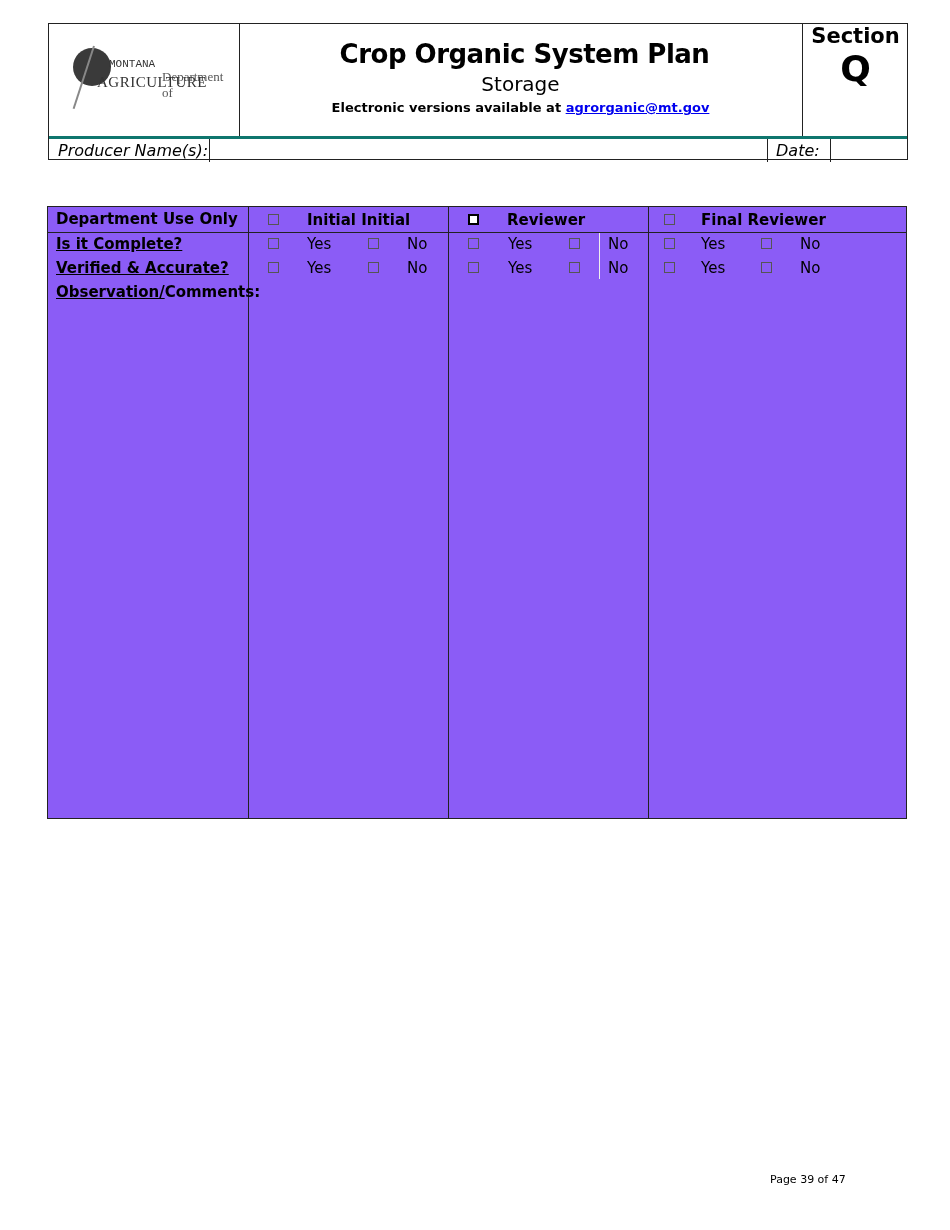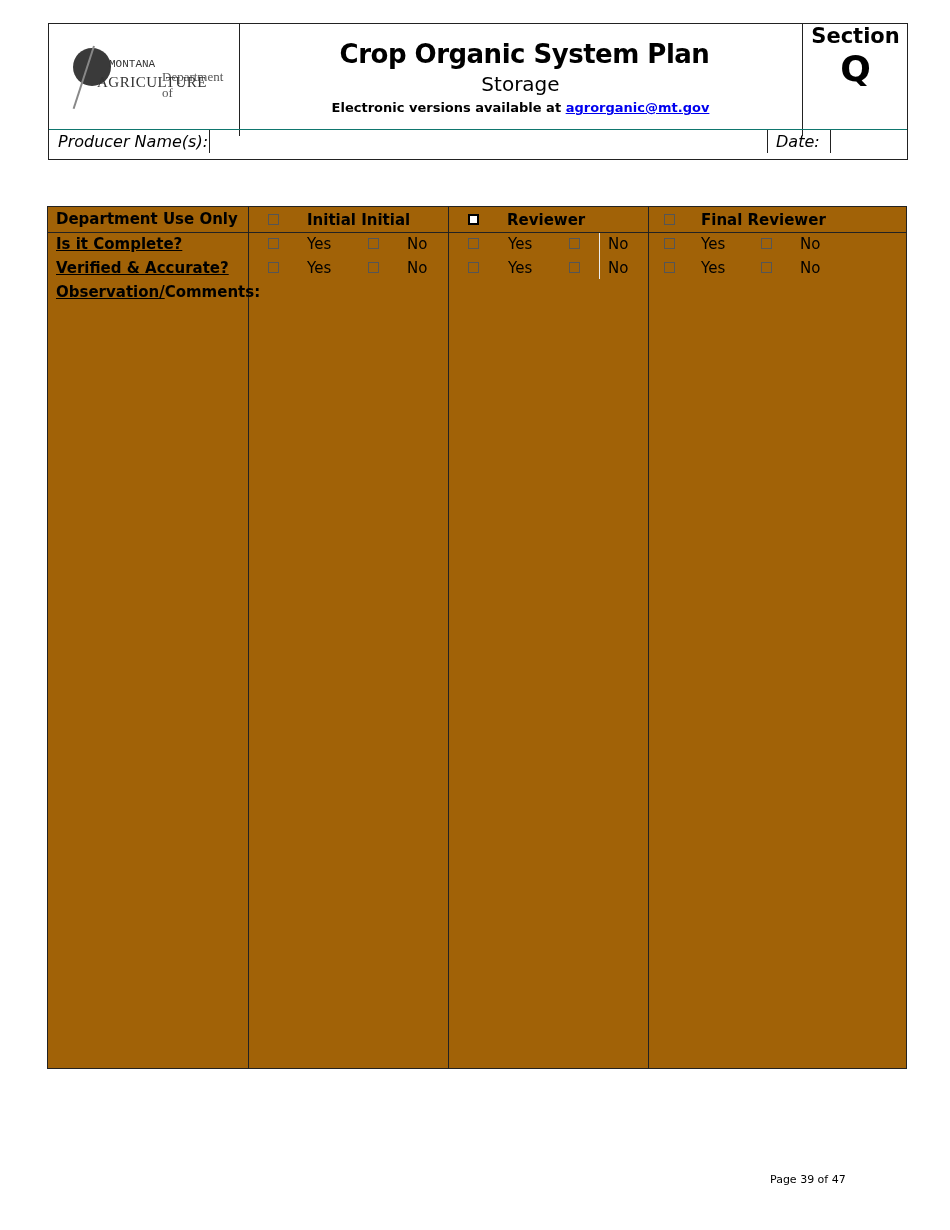--- a/index.html
+++ b/index.html
@@ -1,35 +1,35 @@
 <!DOCTYPE html>
 <html><head>
 <meta charset="utf-8">
 <style>
   html, body { margin:0; padding:0; background:#ffffff; }
   body { width:950px; height:1230px; position:relative; font-family:"Liberation Sans", sans-serif; color:#000; overflow:hidden; }
   .hdr { position:absolute; left:48px; top:23px; width:860px; height:137px; border:1px solid #222; box-sizing:border-box; }
   .hdr .logo-cell { position:absolute; left:0; top:0; width:190px; height:112px; border-right:1px solid #222; }
   .hdr .title-cell { position:absolute; left:190px; top:0; width:563px; height:112px; text-align:center; }
   .hdr .section-cell { position:absolute; left:753px; top:0; width:105px; height:112px; border-left:1px solid #222; text-align:center; }
-  .hdr .row2 { position:absolute; left:0; top:105px; width:858px; height:23px; border-top:1px solid #0f766e; }
+  .hdr .row2 { position:absolute; left:0; top:112px; width:858px; height:23px; border-top:3px solid #0f766e; }
   .title { font-family:"DejaVu Sans", sans-serif; font-weight:bold; font-size:26px; margin-top:15px; letter-spacing:-0.5px;padding-left:8px; }
   .subtitle { font-family:"DejaVu Sans", sans-serif; font-size:20px; margin-top:3px; }
   .evers { font-family:"DejaVu Sans", sans-serif; font-weight:bold; font-size:13px; margin-top:4px; }
   .evers a { color:#0000ee; text-decoration:underline; }
   .sec-label { font-family:"DejaVu Sans", sans-serif; font-weight:bold; font-size:21px; }
   .sec-letter { font-family:"DejaVu Sans", sans-serif; font-weight:bold; font-size:36px; margin-top:0px; }
   .row2 .cell { position:absolute; top:0; height:23px; box-sizing:border-box; font-family:"DejaVu Sans", sans-serif; font-style:italic; font-size:16px; line-height:23px; }
   .logo { position:absolute; left:22px; top:20px; width:150px; height:75px; }
   .logo .circle { position:absolute; left:2px; top:4px; width:38px; height:38px; border-radius:50%; background:#3a3a3a; }
   .logo .stalk { position:absolute; left:22px; top:2px; width:2px; height:66px; background:#888; transform:rotate(18deg); transform-origin:top; }
   .logo .mt { position:absolute; left:38px; top:14px; font-family:Liberation Mono, monospace; font-size:11px; color:#333; }
   .logo .dept { position:absolute; left:44px; top:25px; font-family:"Liberation Serif", serif; font-size:13px; color:#555;margin-left:47px; }
   .logo .ag { position:absolute; left:26px; top:30px; font-family:Liberation Serif, serif; font-size:15px; color:#333; letter-spacing:0.5px; }
-  .dept-tbl { position:absolute; left:47px; top:206px; width:860px; height:863px; background:#a16207; border:1px solid #222; box-sizing:border-box; }
+  .dept-tbl { position:absolute; left:47px; top:206px; width:860px; height:613px; background:#8b5cf6; border:1px solid #222; box-sizing:border-box; }
   .dept-tbl .vline { position:absolute; top:0; bottom:0; width:1px; background:#222; }
   .dept-tbl .hline { position:absolute; left:0; right:0; top:25px; height:1px; background:#222; }
   .dept-tbl .txt { position:absolute; font-family:"DejaVu Sans", sans-serif; font-size:15px; white-space:nowrap; }
   .b { font-weight:bold; }
   .u { text-decoration:underline; }
   .cb { position:absolute; width:11px; height:11px; border:1px solid #555; box-sizing:border-box; background:transparent; }
   .cb.dark { border:2px solid #000; background:#fff; }
   .footer { position:absolute; left:770px; top:1173px; font-family:"DejaVu Sans", sans-serif; font-size:11px; }
   .wline { position:absolute; width:1px; background:#eee; }
 </style>

